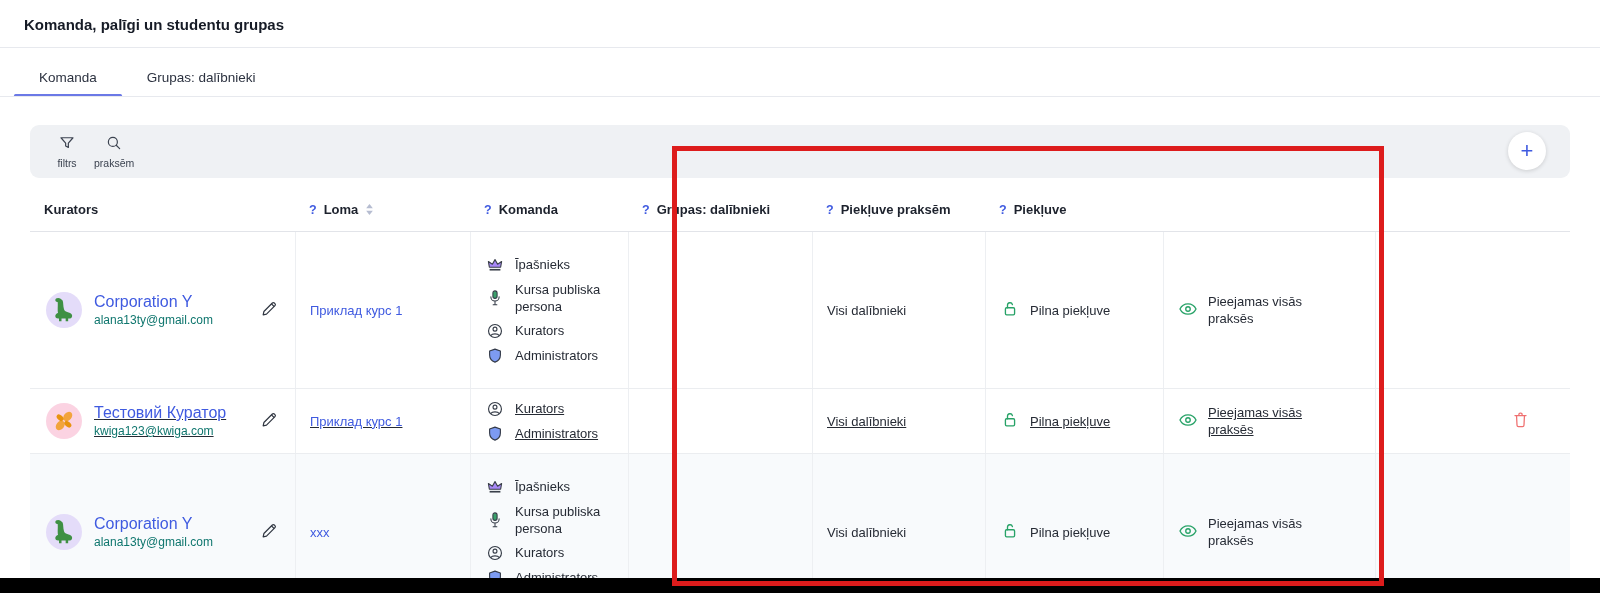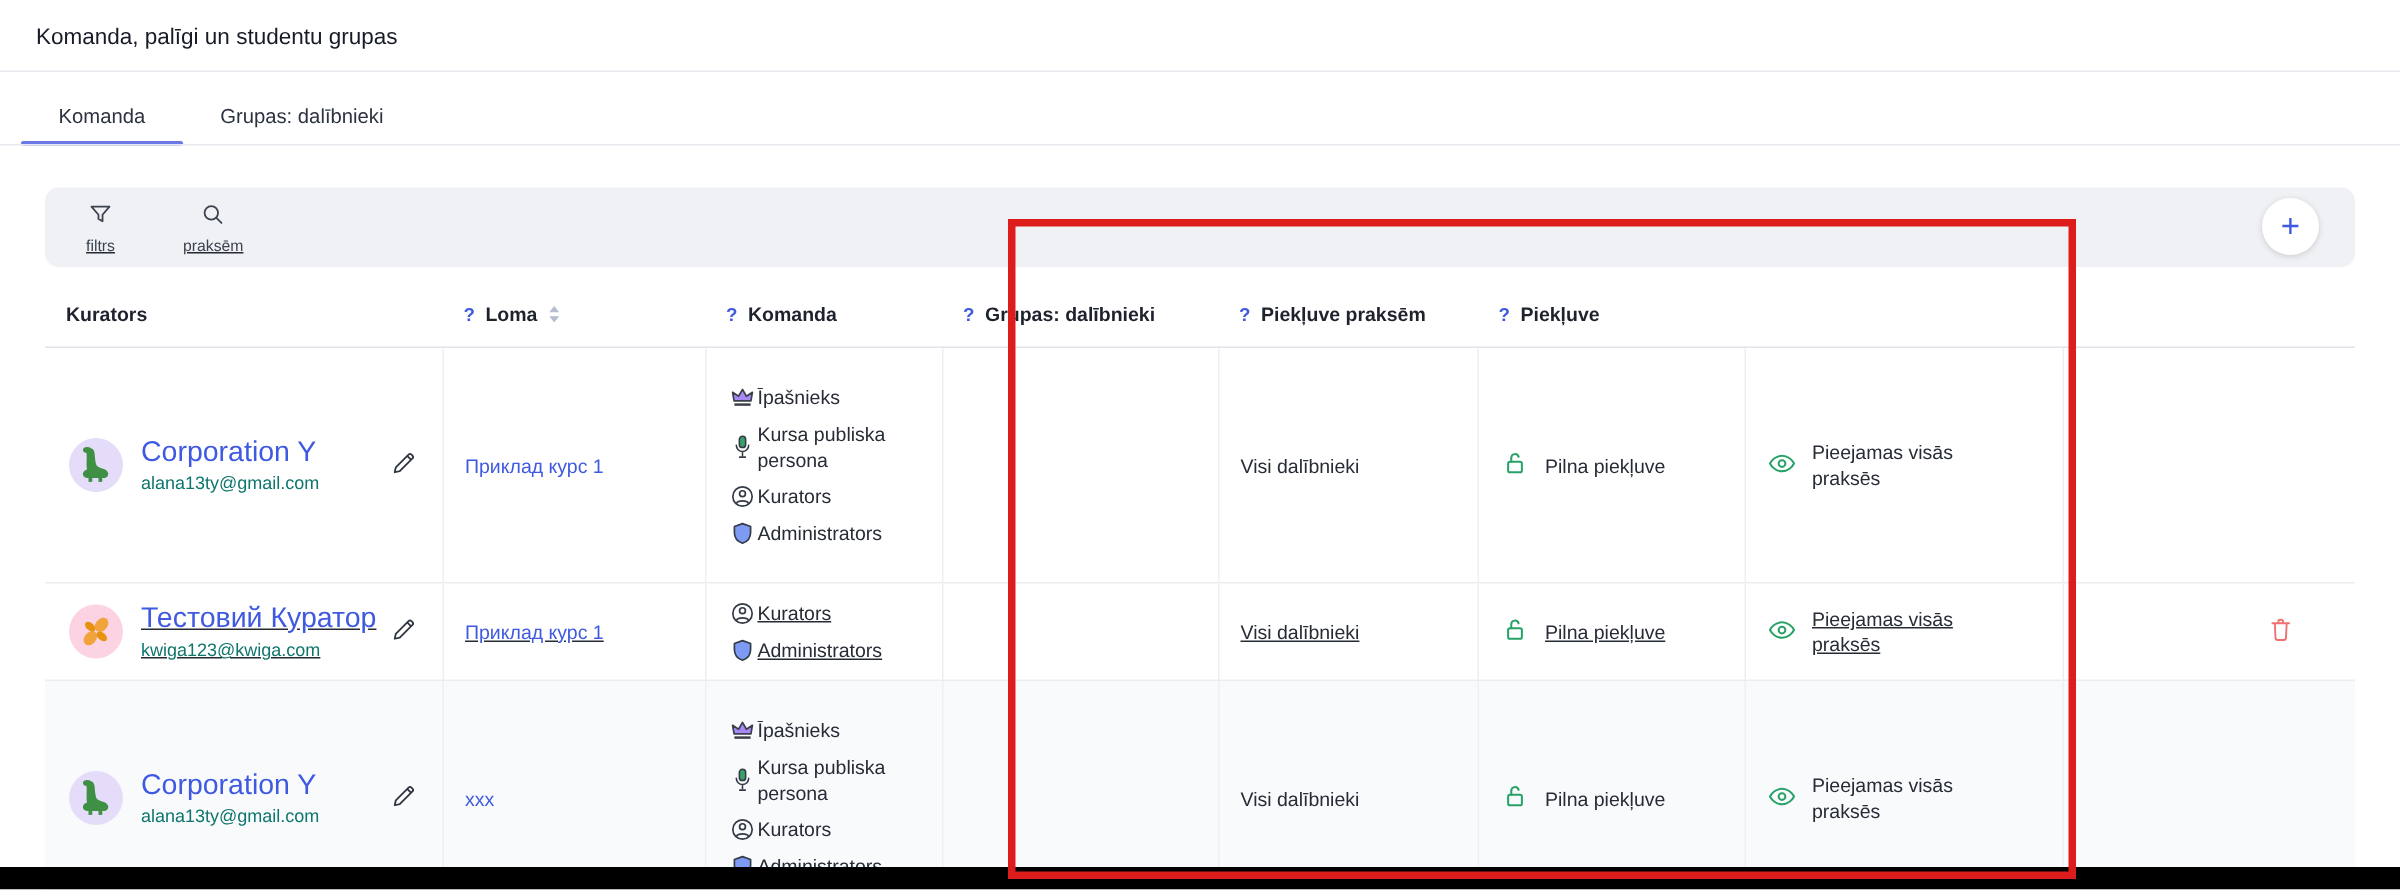--- a/index.html
+++ b/index.html
@@ -1,29 +1,29 @@
 <!DOCTYPE html>
 <html><head>
 <meta charset="utf-8">
 <style>
   html,body{margin:0;padding:0;}
   body{
     width:1600px;height:593px;overflow:hidden;position:relative;
     font-family:"Liberation Sans",sans-serif;background:#ffffff;color:#252a33;
   }
   
-  .page-title{position:absolute;left:24px;top:16px;font-size:15px;font-weight:400;color:#161b26;}
+  .page-title{position:absolute;left:24px;top:16px;font-size:15px;font-weight:700;color:#161b26;}
   .hr1{position:absolute;left:0;right:0;top:47px;border-top:1px solid #e7e9ee;}
   .tabs{position:absolute;left:14px;top:58px;display:flex;height:38px;}
   .tab{padding:0 25px;display:flex;align-items:center;font-size:13.5px;color:#2c3240;position:relative;cursor:pointer;white-space:nowrap;}
   .tab.active::after{content:"";position:absolute;left:0;right:0;bottom:-1px;height:3px;background:#6b79e6;border-radius:2px;}
   .hr2{position:absolute;left:0;right:0;top:96px;border-top:1px solid #e7e9ee;}
   
   .toolbar{position:absolute;left:30px;right:30px;top:125px;height:53px;background:#eff1f4;border-radius:9px;
-    display:flex;align-items:center;padding-left:18px;gap:36px;box-sizing:border-box;text-decoration:underline;}
+    display:flex;align-items:center;padding-left:18px;gap:8px;box-sizing:border-box;}
   .tool{display:flex;flex-direction:column;align-items:center;gap:1px;cursor:pointer;min-width:38px;}
   .tool-label{font-size:10.5px;color:#3c4350;}
   .plus-btn{position:absolute;right:24px;top:7px;width:38px;height:38px;border-radius:50%;background:#fff;
     box-shadow:0 1px 4px rgba(0,0,0,.15);display:flex;align-items:center;justify-content:center;
     color:#3f5ae0;font-size:22px;font-weight:400;cursor:pointer;line-height:1;}
   
   .table{position:absolute;left:30px;right:30px;top:200px;}
   .grid{display:grid;grid-template-columns:265px 175px 158px 184px 173px 178px 212px minmax(0,1fr);}
   .thead{border-bottom:1px solid #e2e4e9;}
   .th{display:flex;align-items:center;gap:7px;padding:2px 8px 14px 14px;font-size:13px;font-weight:700;color:#1d222d;white-space:nowrap;}
@@ -35,28 +35,28 @@
   .cell{border-left:1px solid #edeff2;padding:10px 10px 10px 14px;display:flex;align-items:center;box-sizing:border-box;font-size:13px;color:#262b35;}
   .cell:first-child{border-left:none;padding-left:16px;}
   .r-tall{min-height:156px;}
   .r-short{min-height:64px;text-decoration:underline;}
   
   .curator{gap:12px;}
   .avatar{width:36px;height:36px;border-radius:50%;display:flex;align-items:center;justify-content:center;flex:0 0 36px;}
   .avatar.lavender{background:#e4dcf9;}
   .avatar.pink{background:#fbd3e2;}
   .cur-text{display:flex;flex-direction:column;gap:2px;min-width:0;}
-  .cur-name{font-size:19px;color:#3f5ae0;cursor:pointer;white-space:nowrap;}
+  .cur-name{font-size:16px;color:#3f5ae0;cursor:pointer;white-space:nowrap;}
   .cur-email{font-size:12px;color:#0f766e;white-space:nowrap;}
   .edit-btn{margin-left:auto;margin-right:6px;cursor:pointer;display:flex;}
   .link{color:#3f5ae0;cursor:pointer;}
   
   .roles-cell{flex-direction:column;align-items:flex-start;justify-content:center;gap:7px;padding-top:12px;padding-bottom:12px;}
   .r-short .roles-cell{padding-top:8px;padding-bottom:8px;}
-  .role{display:flex;align-items:center;line-height:17px;}
+  .role{display:flex;align-items:center;gap:10px;line-height:17px;}
   .role-ic{flex:0 0 20px;display:flex;align-items:center;justify-content:center;}
   .role-label{max-width:110px;}
   
   .status{gap:10px;}
   .vis-label{width:112px;line-height:17px;}
   .actions{justify-content:flex-end;padding-right:40px;}
   .trash{cursor:pointer;display:flex;}
   
   .black-bar{position:absolute;left:0;top:578px;width:100%;height:15px;background:#000;z-index:55;}
   .anno{position:absolute;left:672px;top:146px;width:712px;height:440px;border:5px solid #dd1c1c;box-sizing:border-box;z-index:60;pointer-events:none;}

